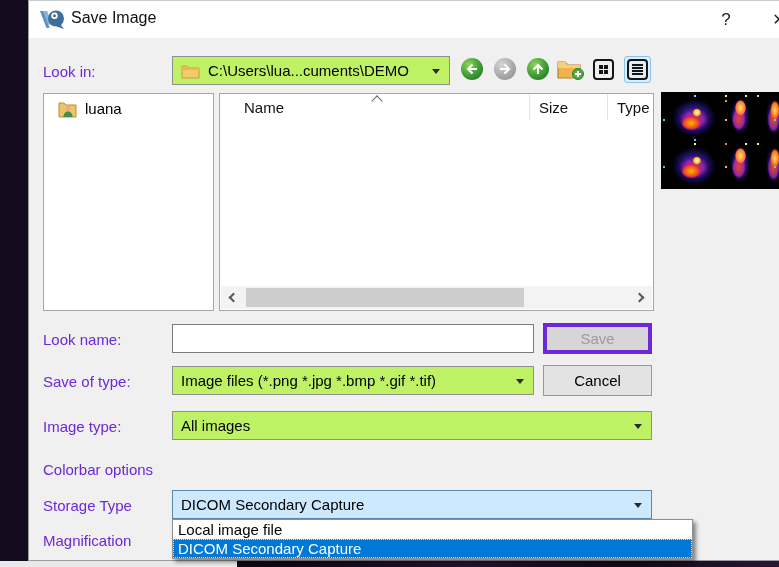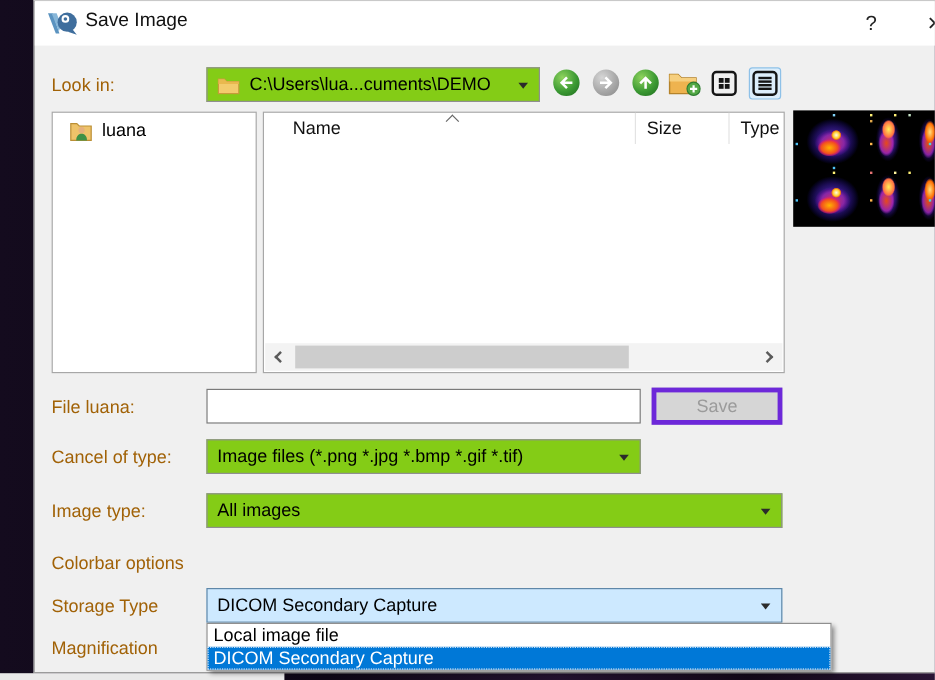--- a/index.html
+++ b/index.html
@@ -15,22 +15,22 @@
   }
   
   .titlebar { position:absolute; left:0; top:0; width:100%; height:37px; background:#ffffff; }
   .title-logo { position:absolute; left:10px; top:8px; width:26px; height:21px; }
   .title-text { position:absolute; left:42px; top:8px; font-size:16px; color:#111; }
   .tb-btn { position:absolute; top:0; height:37px; display:flex; align-items:center; justify-content:center;
             font-size:17px; color:#222; cursor:default; }
   .tb-help { left:676px; width:42px; }
   .tb-close { left:726px; width:48px; font-size:16px; }
   
-  .flabel { position:absolute; left:14px; font-size:15px; color:#a16207; }
-  .combo { position:absolute; background:#84cc16; border:1px solid #8f8f8f;
+  .flabel { position:absolute; left:14px; font-size:15px; color:#6d28d9; }
+  .combo { position:absolute; background:#bef264; border:1px solid #8f8f8f;
            display:flex; align-items:center; padding:0 26px 0 8px; font-size:15px; white-space:nowrap; overflow:hidden; }
   .combo .arrow { position:absolute; right:9px; top:50%; margin-top:-2px; width:0; height:0;
                   border:4px solid transparent; border-top:5px solid #2b2b2b; }
   .lookin-combo { left:143px; top:55px; width:278px; height:29px; }
   .lookin-combo .ficon { margin-right:8px; flex:0 0 auto; }
   .sphere { position:absolute; top:57px; width:22px; height:22px; border-radius:50%;
             display:flex; align-items:center; justify-content:center; }
   .sphere.green { background:radial-gradient(circle at 35% 30%, #8fd35e, #3c9a33 55%, #1f6e1f 95%); }
   .sphere.gray  { background:radial-gradient(circle at 35% 30%, #d6d6d6, #a8a8a8 55%, #8a8a8a 95%); }
   .btn-back { left:432px; } .btn-fwd { left:465px; } .btn-up { left:498px; }
@@ -206,29 +206,30 @@
   <div class="preview">
     <div class="blob ax ax1"></div>
     <div class="blob ax ax2"></div>
     <div class="blob cor cor1"></div>
     <div class="blob cor cor2"></div>
     <div class="blob sag sag1"></div>
     <div class="blob sag sag2"></div>
     <div class="ticks"></div>
   </div>
 
-  <div class="flabel" style="top:330px;">File luana:</div>
+  <div class="flabel" style="top:330px;">Look name:</div>
   <input class="txtinput" type="text" value="" style="">
   <div class="btn btn-save">Save</div>
 
-  <div class="flabel" style="top:372px;">Cancel of type:</div>
+  <div class="flabel" style="top:372px;">Save of type:</div>
   <div class="combo cb-filetype">
     <span>Image files (*.png *.jpg *.bmp *.gif *.tif)</span>
     <span class="arrow"></span>
   </div>
+  <div class="btn btn-cancel">Cancel</div>
 
   <div class="flabel" style="top:417px;">Image type:</div>
   <div class="combo cb-imagetype">
     <span>All images</span>
     <span class="arrow"></span>
   </div>
 
   <div class="flabel" style="top:460px;">Colorbar options</div>
 
   <div class="flabel" style="top:496px;">Storage Type</div>

